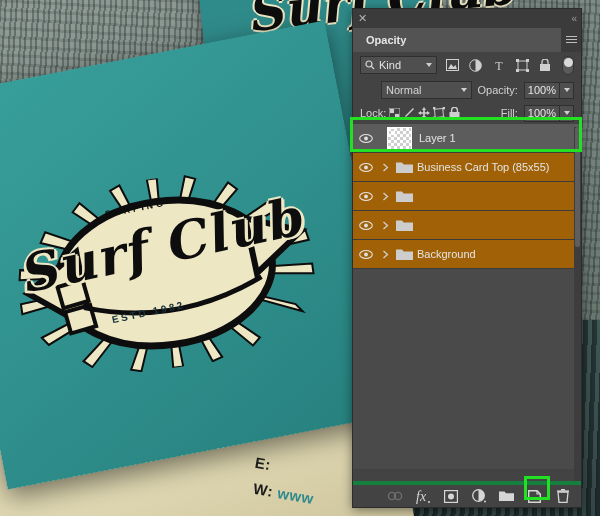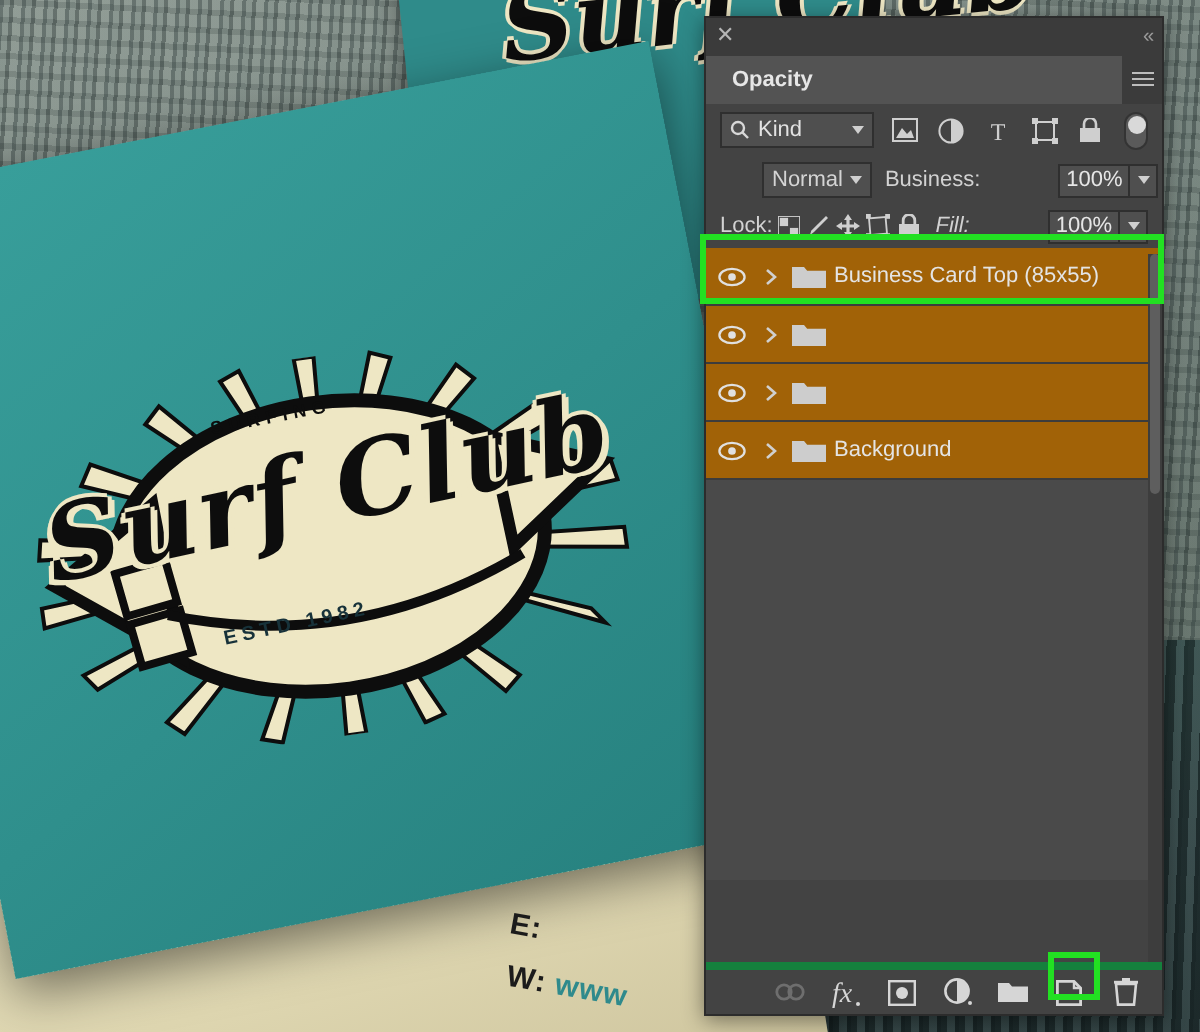--- a/index.html
+++ b/index.html
@@ -146,21 +146,21 @@
   .hamburger {
     width: 20px; display: flex; align-items: center; justify-content: center;
     cursor: pointer;
   }
   .hamburger i {
     display: block; width: 11px; height: 9px;
     background: linear-gradient(#bdbdbd 0 1px, transparent 1px 3px) repeat-y;
     background-size: 11px 3px;
   }
 
-  .row { display: flex; align-items: center; padding: 0 7px; }
+  .row { display: flex; align-items: center; padding: 0 7px; justify-content: flex-end; }
   .filter-row { height: 26px; background: #434343; gap: 7px; }
   .select-kind {
     width: 80px; height: 18px; background: #4f4f4f; border: 1px solid #2f2f2f;
     display: flex; align-items: center; gap: 4px; padding: 0 4px;
     font-size: 11px; color: #e2e2e2; cursor: pointer;
   }
   .select-kind .lbl { flex: 1; }
   .caret { width: 0; height: 0; border-left: 3px solid transparent;
            border-right: 3px solid transparent; border-top: 4px solid #cfcfcf; }
   .fic { width: 17px; height: 17px; display: flex; align-items: center;
@@ -176,21 +176,21 @@
   .blend-row { height: 24px; gap: 6px; padding-left: 28px; }
   .select-blend {
     width: 112px; height: 18px; background: #4f4f4f; border: 1px solid #2f2f2f;
     display: flex; align-items: center; padding: 0 4px; gap: 4px;
     font-size: 11px; cursor: pointer;
   }
   .select-blend .lbl { flex: 1; }
   .num-box {
     height: 17px; min-width: 34px; background: #4f4f4f; border: 1px solid #2f2f2f;
     display: flex; align-items: center; justify-content: center;
-    font-size: 11px; color: #e6e6e6; cursor: text; padding: 0 3px; margin-left: 33px;
+    font-size: 11px; color: #e6e6e6; cursor: text; padding: 0 3px;
   }
   .mini-caret { width: 14px; height: 17px; background: #4f4f4f; border: 1px solid #2f2f2f;
     border-left: none; display: flex; align-items: center; justify-content: center; cursor: pointer; }
   .lbl-static { font-size: 11px; color: #d2d2d2; }
 
   .lock-row { height: 22px; gap: 1px; }
   .lic { width: 14px; height: 14px; display: flex; align-items: center;
          justify-content: center; cursor: pointer; }
 
   .layer-list { background: #4a4a4a; }
@@ -369,21 +369,21 @@
       <div class="toggle-pill">
           <span></span>
         </div>
     </div>
 
     <div class="row blend-row">
       <div class="select-blend">
         <span class="lbl">Normal</span>
         <span class="caret"></span>
       </div>
-      <span class="lbl-static">Business:</span>
+      <span class="lbl-static">Opacity:</span>
       <div style="display:flex;">
         <div class="num-box">100%</div>
         <div class="mini-caret">
             <span class="caret"></span>
           </div>
       </div>
     </div>
 
     <div class="row lock-row">
       <span class="lbl-static">Lock:</span>
@@ -413,30 +413,42 @@
             <rect x="10.4" y="10.4" width="2.6" height="2.6" fill="#cfcfcf"></rect>
           </svg>
       </div>
       <div class="lic">
         <svg width="11" height="12" viewBox="0 0 11 12">
             <rect x="0.5" y="5" width="10" height="6.5" fill="#cfcfcf"></rect>
             <path d="M2.6,5 V3.2 a2.9,2.9 0 0 1 5.8,0 V5" fill="none" stroke="#cfcfcf" stroke-width="1.4"></path>
           </svg>
       </div>
       <div style="flex:1"></div>
-      <span class="lbl-static" style="margin-right:5px;font-style:italic;">Fill:</span>
+      <span class="lbl-static" style="margin-right:5px;">Fill:</span>
       <div style="display:flex;">
         <div class="num-box">100%</div>
         <div class="mini-caret">
             <span class="caret"></span>
           </div>
       </div>
     </div>
 
     <div class="layer-list" id="layer-list">
+        <div class="layer-row selected">
+          <div class="eye-cell">
+            <svg width="14" height="11" viewBox="0 0 16 11">
+              <ellipse cx="8" cy="5.5" rx="7.2" ry="4.6" fill="none" stroke="#e0e0e0" stroke-width="1.3"></ellipse>
+              <circle cx="8" cy="5.5" r="2.2" fill="#e0e0e0"></circle>
+            </svg>
+          </div>
+          <div class="thumb-cell">
+            <div class="thumb-checker"></div>
+          </div>
+          <span class="layer-name">Layer 1</span>
+        </div>
         <div class="layer-row">
           <div class="eye-cell">
             <svg width="14" height="11" viewBox="0 0 16 11">
               <ellipse cx="8" cy="5.5" rx="7.2" ry="4.6" fill="none" stroke="#e0e0e0" stroke-width="1.3"></ellipse>
               <circle cx="8" cy="5.5" r="2.2" fill="#e0e0e0"></circle>
             </svg>
           </div>
           <div class="chev-cell">
             <svg width="7" height="9" viewBox="0 0 7 9">
               <path d="M1.5,1 L5.5,4.5 L1.5,8" fill="none" stroke="#d0d0d0" stroke-width="1.3"></path>

